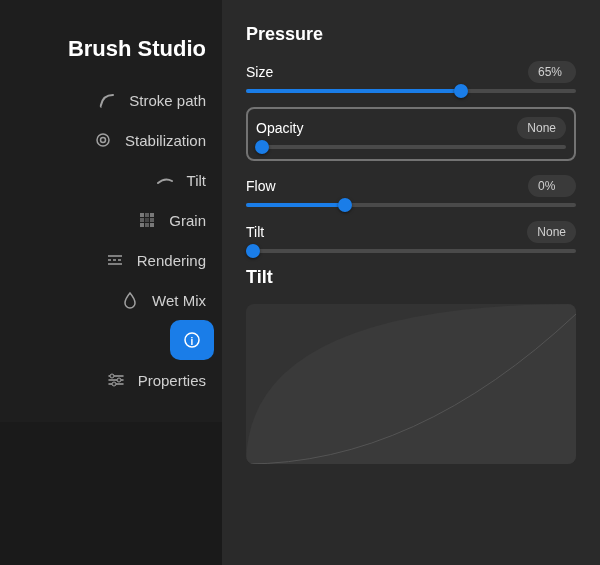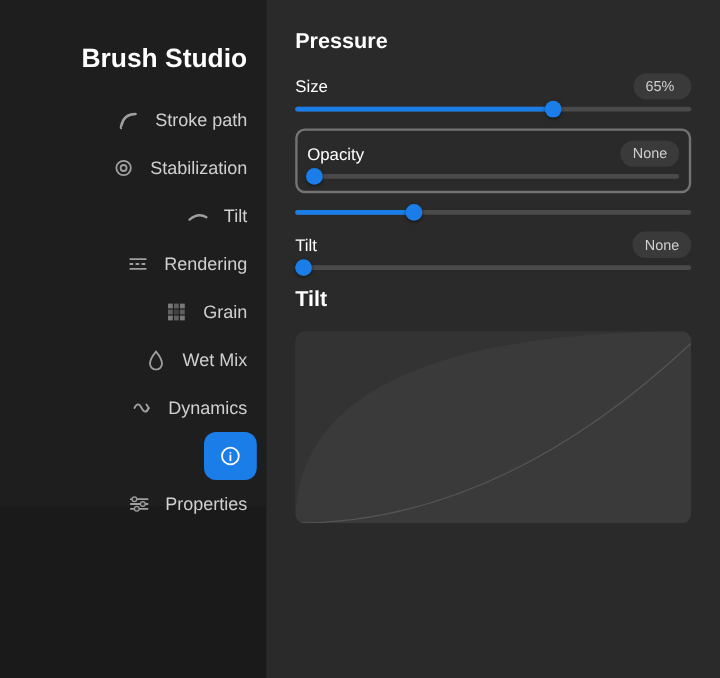--- a/index.html
+++ b/index.html
@@ -208,64 +208,55 @@
         <path d="M2 12 Q9 6 16 10" stroke="#a0a0a0" stroke-width="2" fill="none" stroke-linecap="round"></path>
       </svg>
     </span>
     <span>Tilt</span>
   </div>
 
 
   <div class="sidebar-item">
     <span class="sidebar-icon">
       <svg width="18" height="18" viewBox="0 0 18 18" fill="none">
-        <line x1="2" y1="5" x2="16" y2="5" stroke="#a0a0a0" stroke-width="1.5"></line>
-        <line x1="2" y1="9" x2="16" y2="9" stroke="#a0a0a0" stroke-width="1.5" stroke-dasharray="3 2"></line>
-        <line x1="2" y1="13" x2="16" y2="13" stroke="#a0a0a0" stroke-width="1.5"></line>
-      </svg>
-    </span>
-    <span>Rendering</span>
-  </div>
-
-  <div class="sidebar-item">
-    <span class="sidebar-icon">
-      <svg width="18" height="18" viewBox="0 0 18 18" fill="none">
         <rect x="2" y="2" width="4" height="4" fill="#a0a0a0" opacity="0.7"></rect>
         <rect x="7" y="2" width="4" height="4" fill="#a0a0a0" opacity="0.5"></rect>
         <rect x="12" y="2" width="4" height="4" fill="#a0a0a0" opacity="0.7"></rect>
         <rect x="2" y="7" width="4" height="4" fill="#a0a0a0" opacity="0.5"></rect>
         <rect x="7" y="7" width="4" height="4" fill="#a0a0a0" opacity="0.3"></rect>
         <rect x="12" y="7" width="4" height="4" fill="#a0a0a0" opacity="0.5"></rect>
         <rect x="2" y="12" width="4" height="4" fill="#a0a0a0" opacity="0.7"></rect>
         <rect x="7" y="12" width="4" height="4" fill="#a0a0a0" opacity="0.5"></rect>
         <rect x="12" y="12" width="4" height="4" fill="#a0a0a0" opacity="0.7"></rect>
       </svg>
     </span>
     <span>Grain</span>
   </div>
 
   <div class="sidebar-item">
     <span class="sidebar-icon">
       <svg width="18" height="18" viewBox="0 0 18 18" fill="none">
+        <line x1="2" y1="5" x2="16" y2="5" stroke="#a0a0a0" stroke-width="1.5"></line>
+        <line x1="2" y1="9" x2="16" y2="9" stroke="#a0a0a0" stroke-width="1.5" stroke-dasharray="3 2"></line>
+        <line x1="2" y1="13" x2="16" y2="13" stroke="#a0a0a0" stroke-width="1.5"></line>
+      </svg>
+    </span>
+    <span>Rendering</span>
+  </div>
+
+  <div class="sidebar-item">
+    <span class="sidebar-icon">
+      <svg width="18" height="18" viewBox="0 0 18 18" fill="none">
         <path d="M9 2 Q14 8 14 12 A5 5 0 0 1 4 12 Q4 8 9 2Z" stroke="#a0a0a0" stroke-width="1.5" fill="none"></path>
       </svg>
     </span>
     <span>Wet Mix</span>
   </div>
 
 
-  <div class="sidebar-item">
-    <span class="sidebar-icon">
-      <svg width="18" height="18" viewBox="0 0 18 18" fill="none">
-        <path d="M3 9 Q6 3 9 9 Q12 15 15 9" stroke="#a0a0a0" stroke-width="1.5" fill="none" stroke-linecap="round"></path>
-        <polyline points="13,6 15,9 13,12" stroke="#a0a0a0" stroke-width="1.5" fill="none" stroke-linecap="round" stroke-linejoin="round"></polyline>
-      </svg>
-    </span>
-    <span>Dynamics</span>
-  </div>
 
   <div class="sidebar-item active">
     <span class="sidebar-icon">
       <svg width="18" height="18" viewBox="0 0 18 18" fill="none">
         <circle cx="9" cy="9" r="7" stroke="#ffffff" stroke-width="1.5" fill="none"></circle>
         <text x="9" y="13.5" text-anchor="middle" font-size="10" fill="#ffffff" font-weight="bold">i</text>
       </svg>
     </span>
   </div>
 
@@ -305,20 +296,24 @@
         <span class="slider-value">None</span>
       </div>
       <div class="slider-track">
         <div class="slider-fill" style="width: 2%;"></div>
         <div class="slider-thumb" style="left: 2%;"></div>
       </div>
     </div>
   </div>
 
   <div class="slider-row">
+    <div class="slider-header">
+      <span class="slider-label">Flow</span>
+      <span class="slider-value">0%</span>
+    </div>
     <div class="slider-track">
       <div class="slider-fill" style="width: 30%;"></div>
       <div class="slider-thumb" style="left: 30%;"></div>
     </div>
   </div>
 
   <div class="slider-row">
     <div class="slider-header">
       <span class="slider-label">Tilt</span>
       <span class="slider-value">None</span>

